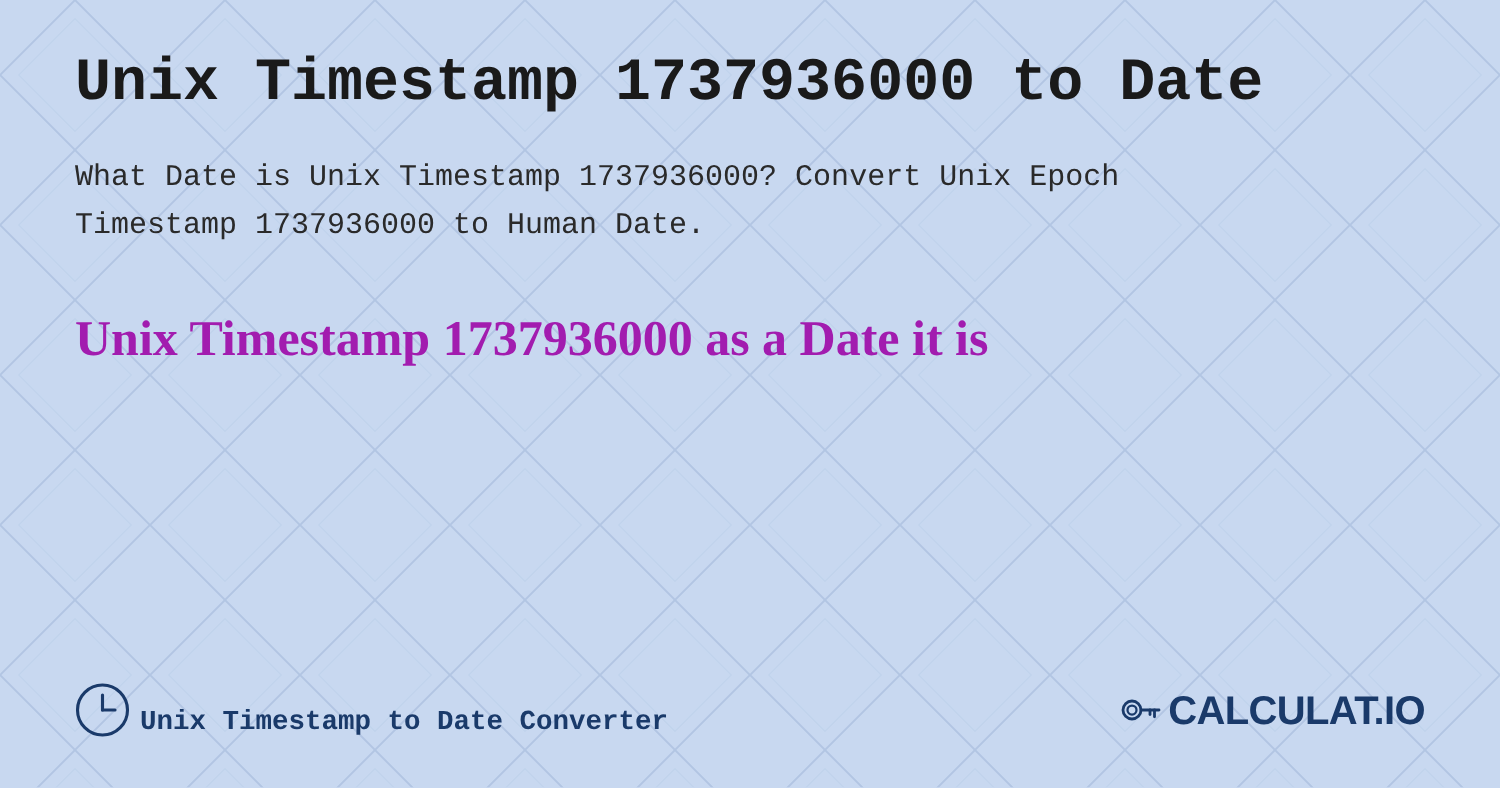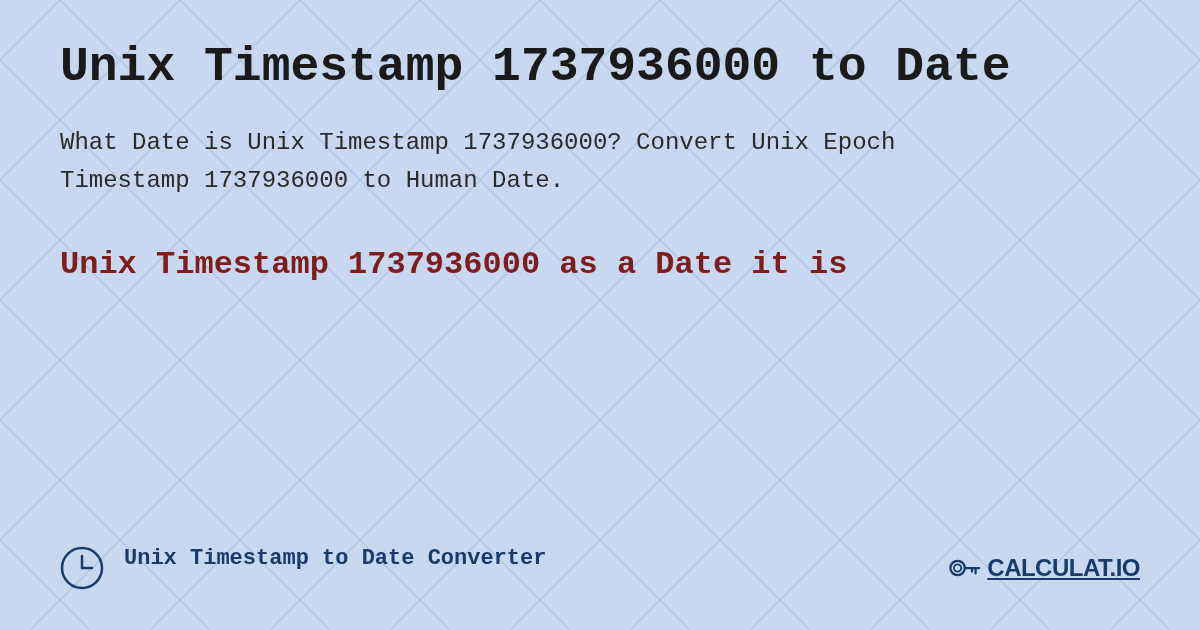--- a/index.html
+++ b/index.html
@@ -52,39 +52,39 @@
       margin-bottom: 40px;
       font-family: 'Courier New', Courier, monospace;
       max-width: 900px;
     }
 
     .result-section {
       margin-top: 20px;
     }
 
     .result-text {
-      font-size: 32px;
+      font-size: 40px;
       font-weight: bold;
-      color: #7f1d1d;
+      color: #a21caf;
       line-height: 1.5;
-      font-family: Liberation Mono, monospace;
+      font-family: Liberation Serif, serif;
     }
 
     .footer {
       display: flex;
       align-items: center;
       justify-content: space-between;
       margin-top: auto;
       padding-top: 20px;
     }
 
     .footer-left {
       display: flex;
-      align-items: flex-start;
-      gap: 20px;
+      align-items: flex-end;
+      gap: 8px;
     }
 
     .clock-icon {
       width: 44px;
       height: 44px;
       flex-shrink: 0;
     }
 
     .footer-label {
       font-size: 22px;
@@ -98,26 +98,25 @@
       align-items: center;
       gap: 6px;
     }
 
     .logo-icon {
       width: 36px;
       height: 36px;
     }
 
     .logo-text {
-      font-size: 24px;
+      font-size: 32px;
       font-weight: bold;
       color: #1a3a6a;
       font-family: Arial, sans-serif;
       letter-spacing: -0.5px;
-      text-decoration: underline;
     }
 
     .top-section {
       flex: 1;
     }
   </style>
 </head>
 <body>
 
 <svg class="bg-pattern" xmlns="http://www.w3.org/2000/svg">

